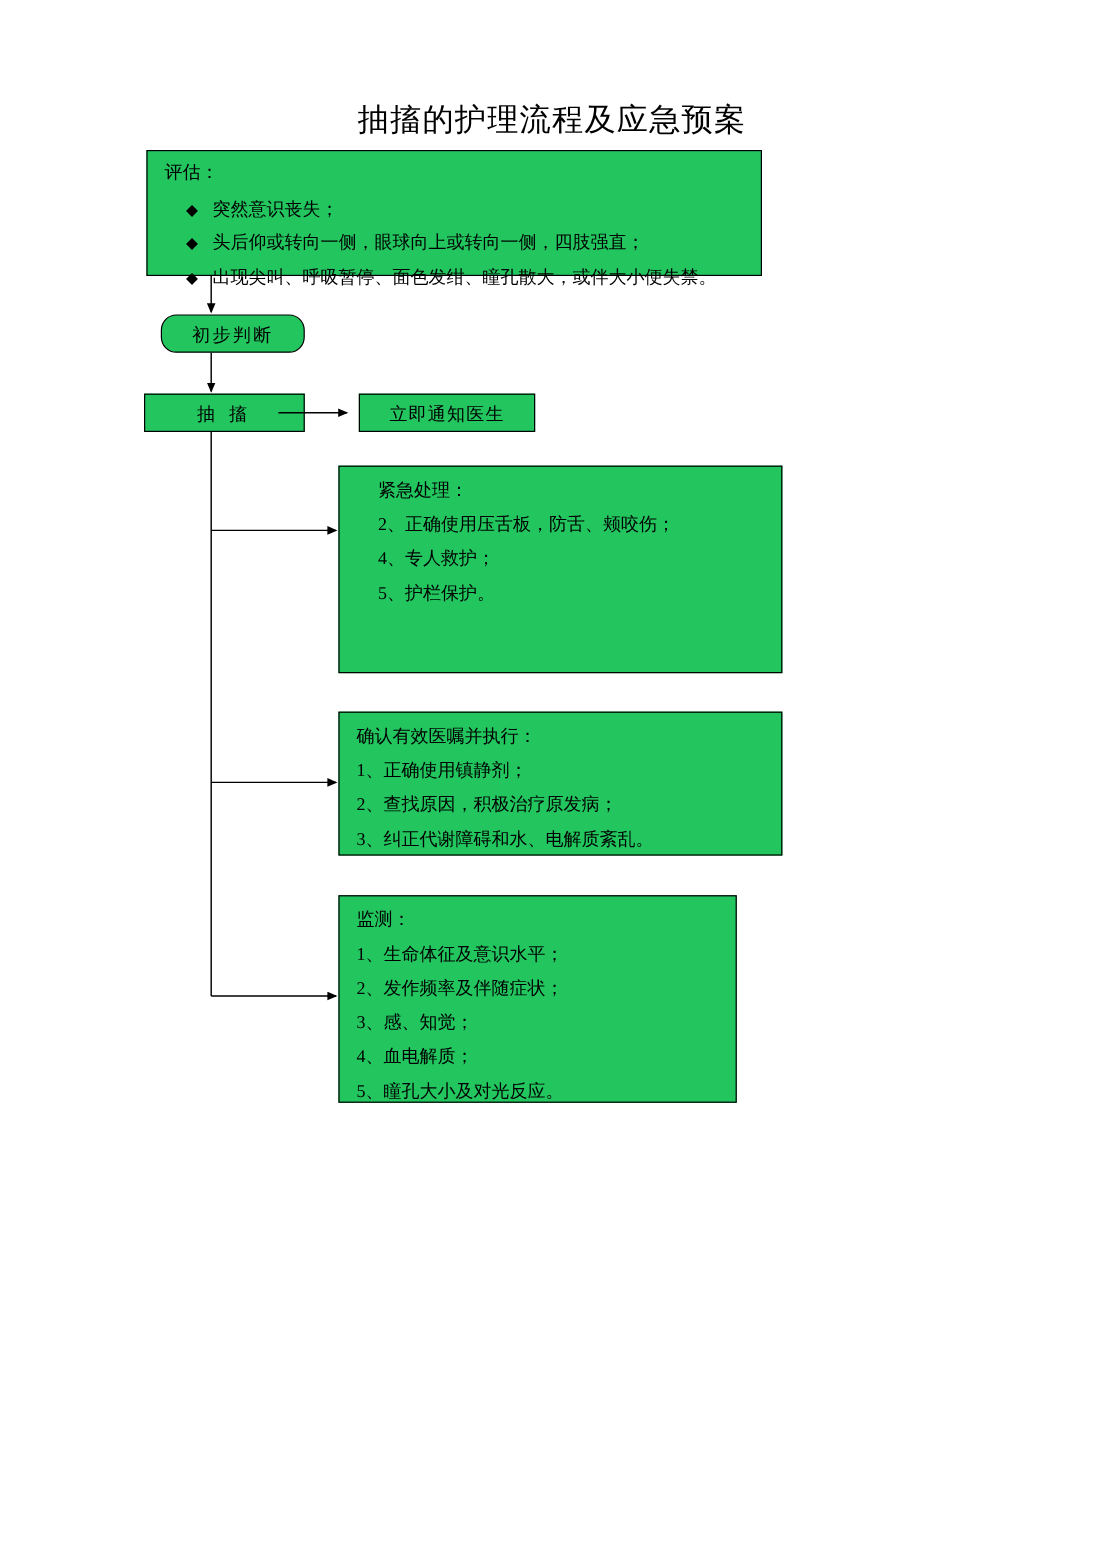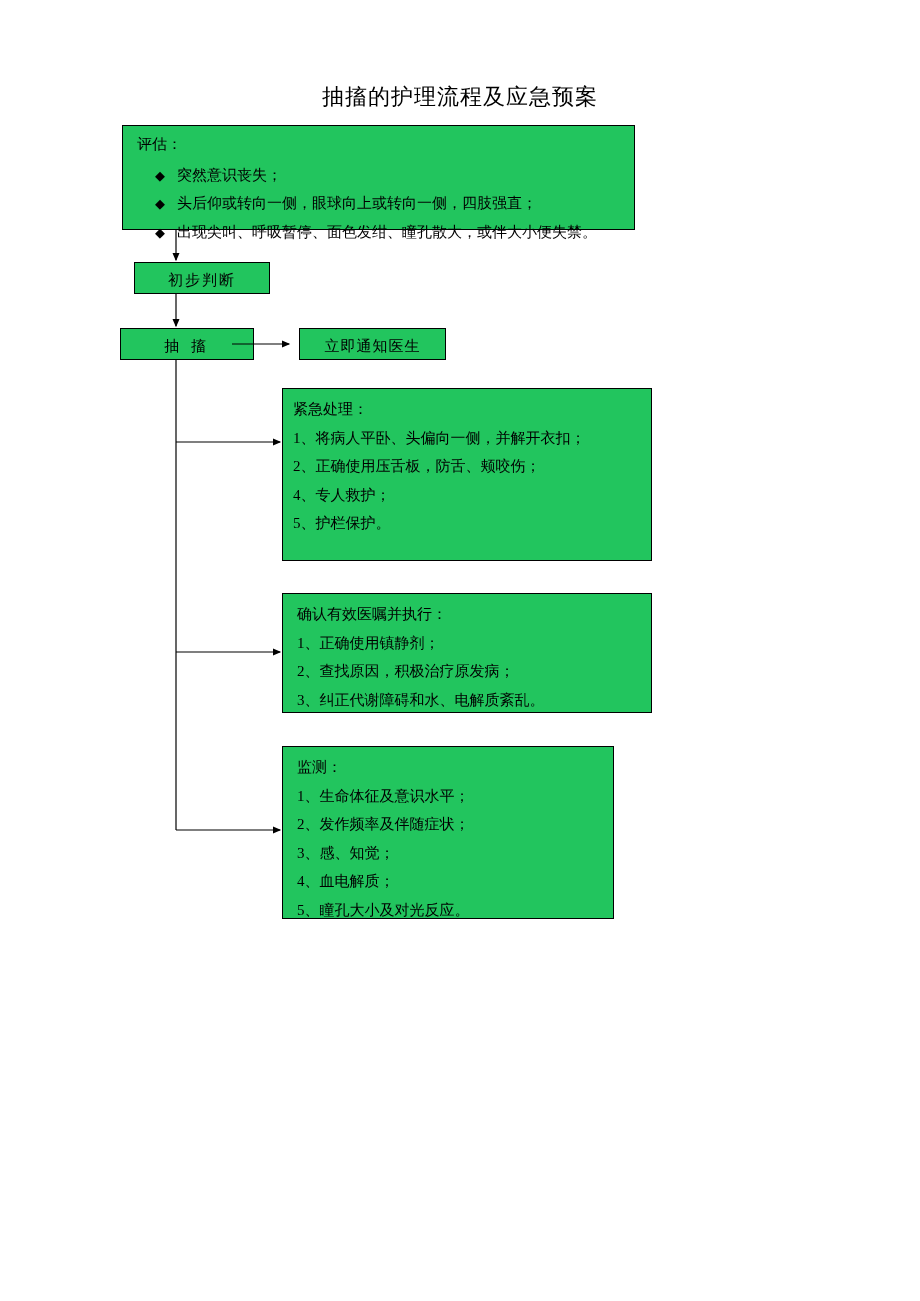--- a/index.html
+++ b/index.html
@@ -9,21 +9,21 @@
       background: #fff;
       font-family: "SimSun", "宋体", serif;
       position: relative;
     }
     .title {
       position: absolute;
       top: 82px;
       left: 0;
       width: 920px;
       text-align: center;
-      font-size: 22px;
+      font-size: 26px;
       font-weight: normal;
       letter-spacing: 1px;
     }
     .box {
       position: absolute;
       border: 1px solid #000;
       background: #22c55e;
       font-size: 15px;
       line-height: 1.9;
       padding: 6px 10px;
@@ -43,25 +43,26 @@
       padding-left: 18px;
     }
     .box-assess li::before {
       content: "◆";
       margin-right: 12px;
       font-size: 13px;
     }
     .box-judge {
       left: 134px;
       top: 262px;
-      width: 136px;
+      width: 120px;
       height: 32px;
       text-align: center;
       padding: 3px 0;
       letter-spacing: 2px;
+      border-radius: 13px;
     }
     .box-seizure {
       left: 120px;
       top: 328px;
       width: 134px;
       height: 32px;
       text-align: center;
       padding: 3px 0;
       letter-spacing: 4px;
     }
@@ -72,21 +73,21 @@
       height: 32px;
       text-align: center;
       padding: 3px 0;
       letter-spacing: 1px;
     }
     .box-emergency {
       left: 282px;
       top: 388px;
       width: 370px;
       height: 173px;
-      padding: 6px 10px;
+      padding: 6px 32px;
     }
     .box-orders {
       left: 282px;
       top: 593px;
       width: 370px;
       height: 120px;
       padding: 6px 14px;
     }
     .box-monitor {
       left: 282px;
@@ -121,21 +122,20 @@
 </div>
 
 <div class="box box-judge">初步判断</div>
 
 <div class="box box-seizure">抽 搐</div>
 
 <div class="box box-notify">立即通知医生</div>
 
 <div class="box box-emergency">
   <div>紧急处理：</div>
-  <div class="line-item">1、将病人平卧、头偏向一侧，并解开衣扣；</div>
   <div class="line-item">2、正确使用压舌板，防舌、颊咬伤；</div>
   <div class="line-item">4、专人救护；</div>
   <div class="line-item">5、护栏保护。</div>
 </div>
 
 <div class="box box-orders">
   <div>确认有效医嘱并执行：</div>
   <div class="line-item">1、正确使用镇静剂；</div>
   <div class="line-item">2、查找原因，积极治疗原发病；</div>
   <div class="line-item">3、纠正代谢障碍和水、电解质紊乱。</div>

